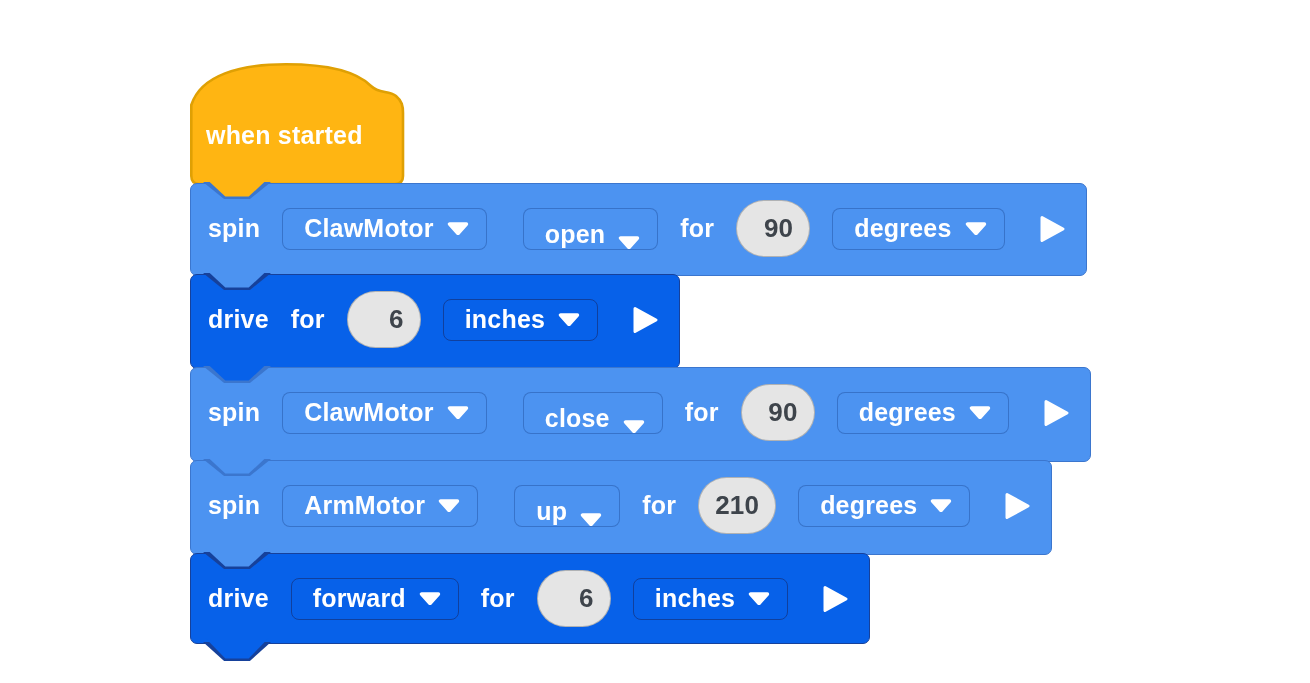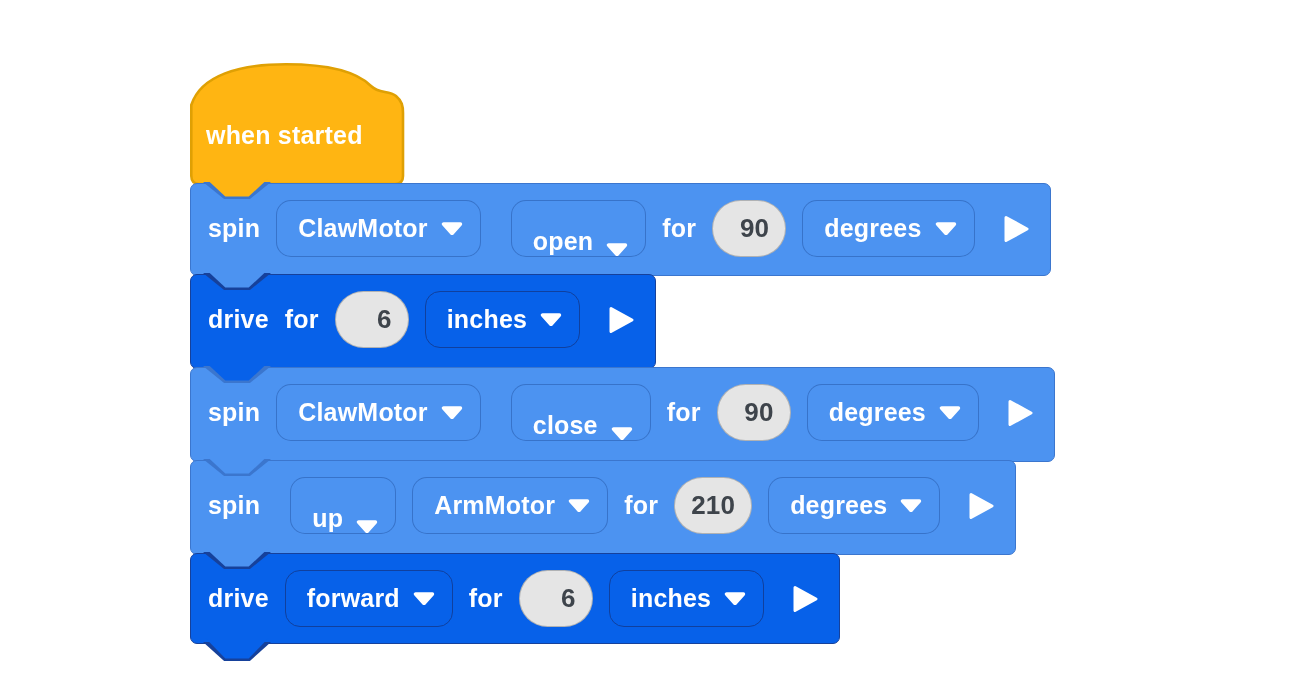--- a/index.html
+++ b/index.html
@@ -21,31 +21,31 @@
   .hat{position:absolute;left:190px;top:38px;width:218px;height:124px;z-index:1;}
   .hat svg{position:absolute;left:0;top:0;}
   .hat .hat-label{
     position:absolute;left:16px;top:58px;width:190px;
     color:var(--block-text);font-size:25px;font-weight:bold;letter-spacing:.2px;
   }
 
   
   .row{
     position:absolute;left:190px;z-index:1;
-    display:flex;align-items:center;gap:16px;
+    display:flex;align-items:center;gap:22px;
     padding:0 20px 0 17px;
     border-radius:7px;border:1.6px solid;
     width:max-content;
   }
   .row.spin{background:var(--motor-fill);border-color:var(--motor-border);}
   .row.drive{background:var(--drive-fill);border-color:var(--drive-border);}
   .t{color:var(--block-text);font-size:25px;font-weight:bold;letter-spacing:.2px;white-space:nowrap;}
 
   .dd{
-    height:57px;border-radius:15px;border:1.6px solid;
+    height:42px;border-radius:8px;border:1.6px solid;
     display:flex;align-items:center;gap:13px;
     padding:0 17px 0 21px;cursor:pointer;
   }
   .row.spin .dd{background:var(--motor-fill);border-color:var(--motor-dd-border);}
   .row.drive .dd{background:var(--drive-fill);border-color:var(--drive-dd-border);}
   .ml14{margin-left:14px;align-items:flex-end;}
 
   .num{
     height:57px;min-width:74px;border-radius:29px;
     background:#e5e5e5;border:1.6px solid rgba(40,46,54,0.28);
@@ -181,30 +181,30 @@
     </div>
     <span class="play">
       <svg width="27" height="30" viewBox="0 0 27 30">
           <path d="M3 3.5 L24 15 L3 26.5 Z" fill="#fff" stroke="#fff" stroke-width="3" stroke-linejoin="round"></path>
         </svg>
     </span>
   </div>
 
   <div class="row spin" style="top:435px;height:95px;padding-bottom:4px;">
     <span class="t">spin</span>
+    <div class="dd">
+      <span class="t">ArmMotor</span>
+      <span class="caret">
+        <svg width="22" height="13" viewBox="0 0 22 13">
+            <path d="M2.5 2 L19.5 2 L11 11.5 Z" fill="#fff" stroke="#fff" stroke-width="3.4" stroke-linejoin="round"></path>
+          </svg>
+      </span>
+    </div>
     <div class="dd ml14">
       <span class="t">up</span>
-      <span class="caret">
-        <svg width="22" height="13" viewBox="0 0 22 13">
-            <path d="M2.5 2 L19.5 2 L11 11.5 Z" fill="#fff" stroke="#fff" stroke-width="3.4" stroke-linejoin="round"></path>
-          </svg>
-      </span>
-    </div>
-    <div class="dd">
-      <span class="t">ArmMotor</span>
       <span class="caret">
         <svg width="22" height="13" viewBox="0 0 22 13">
             <path d="M2.5 2 L19.5 2 L11 11.5 Z" fill="#fff" stroke="#fff" stroke-width="3.4" stroke-linejoin="round"></path>
           </svg>
       </span>
     </div>
     <span class="t">for</span>
     <div class="num">
       <span class="t">210</span>
     </div>

